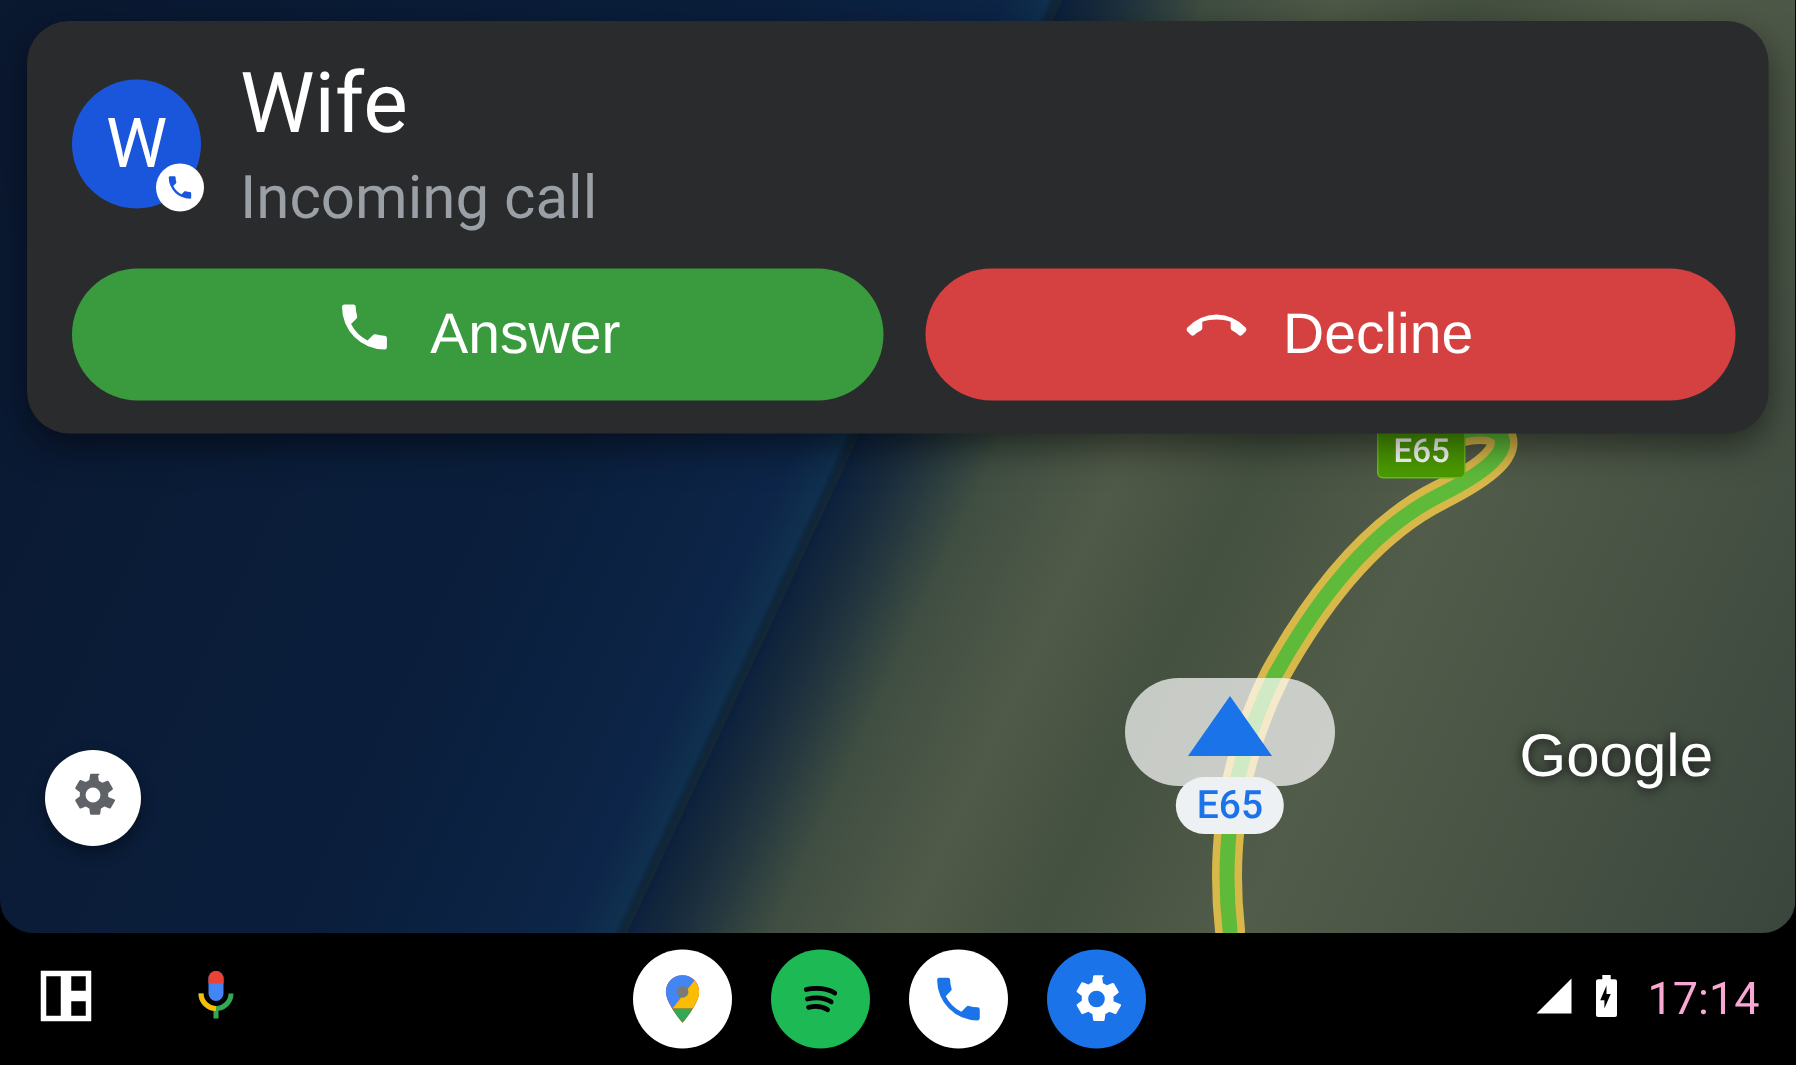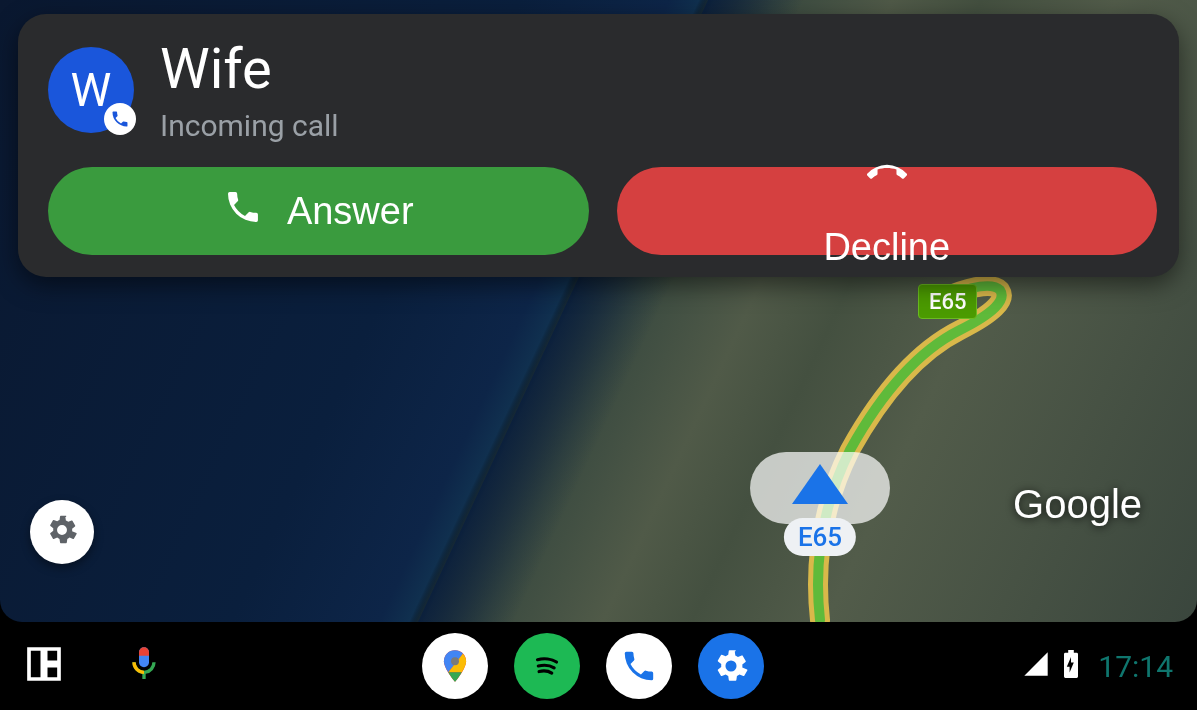--- a/index.html
+++ b/index.html
@@ -81,47 +81,47 @@
     display:flex; align-items:center; justify-content:center; position:relative;
     color:#fff; font-size:46px; font-weight:400; letter-spacing:0;
   }
   .avatar-badge {
     position:absolute; right:-2px; bottom:-2px; width:32px; height:32px;
     background:#fff; border-radius:50%; display:flex; align-items:center; justify-content:center;
   }
   .avatar-badge svg { width:20px; height:20px; fill:#1a56db; }
   .caller-info { display:flex; flex-direction:column; gap:6px; }
   .caller-name { color:#fff; font-size:56px; font-weight:400; }
-  .caller-status { color:#9aa0a6; font-size:30px; }
+  .caller-status { color:#9aa0a6; font-size:40px; }
   .call-actions { display:flex; gap:28px; }
   .call-btn {
     flex:1; height:88px; border-radius:58px; display:flex; align-items:center; justify-content:center;
     gap:24px; font-size:38px; font-weight:400; color:#fff; border:none; cursor:pointer;
   }
   .call-btn.answer { background:#3a9b3e; }
-  .call-btn.decline { background:#d54040;flex-direction:column; }
+  .call-btn.decline { background:#d54040; }
   .call-btn svg { width:40px; height:40px; fill:#fff; }
 
   
   .navbar {
     position:absolute; left:0; right:0; bottom:0; height:88px;
     background:#000; display:flex; align-items:center; padding:0 24px;
   }
   .nav-left { display:flex; align-items:center; gap:60px; }
   .nav-left svg { width:40px; height:40px; fill:#fff; }
   .nav-center { flex:1; display:flex; align-items:center; justify-content:center; gap:26px; }
   .app-icon { width:66px; height:66px; border-radius:50%; display:flex; align-items:center; justify-content:center; }
   .app-icon.white { background:#fff; }
   .app-icon.spotify { background:#1db954; }
   .app-icon.settings-app { background:#1a73e8; }
   .app-icon svg { width:38px; height:38px; }
   .nav-right { display:flex; align-items:center; gap:14px; }
   .nav-right .signal svg { width:28px; height:28px; fill:#fff; }
   .nav-right .battery svg { width:14px; height:28px; fill:#fff; }
-  .nav-right .clock { color:#0f766e; font-size:30px; margin-left:6px; font-weight:400; }
+  .nav-right .clock { color:#f9a8d4; font-size:30px; margin-left:6px; font-weight:400; }
 
   
   .mic-icon .mc1{fill:#4285f4}.mic-icon .mc2{fill:#34a853}.mic-icon .mc3{fill:#fbbc05}.mic-icon .mc4{fill:#ea4335}
 </style>
 </head>
 <body>
 
 <div class="screen">
 
   <div class="map">

